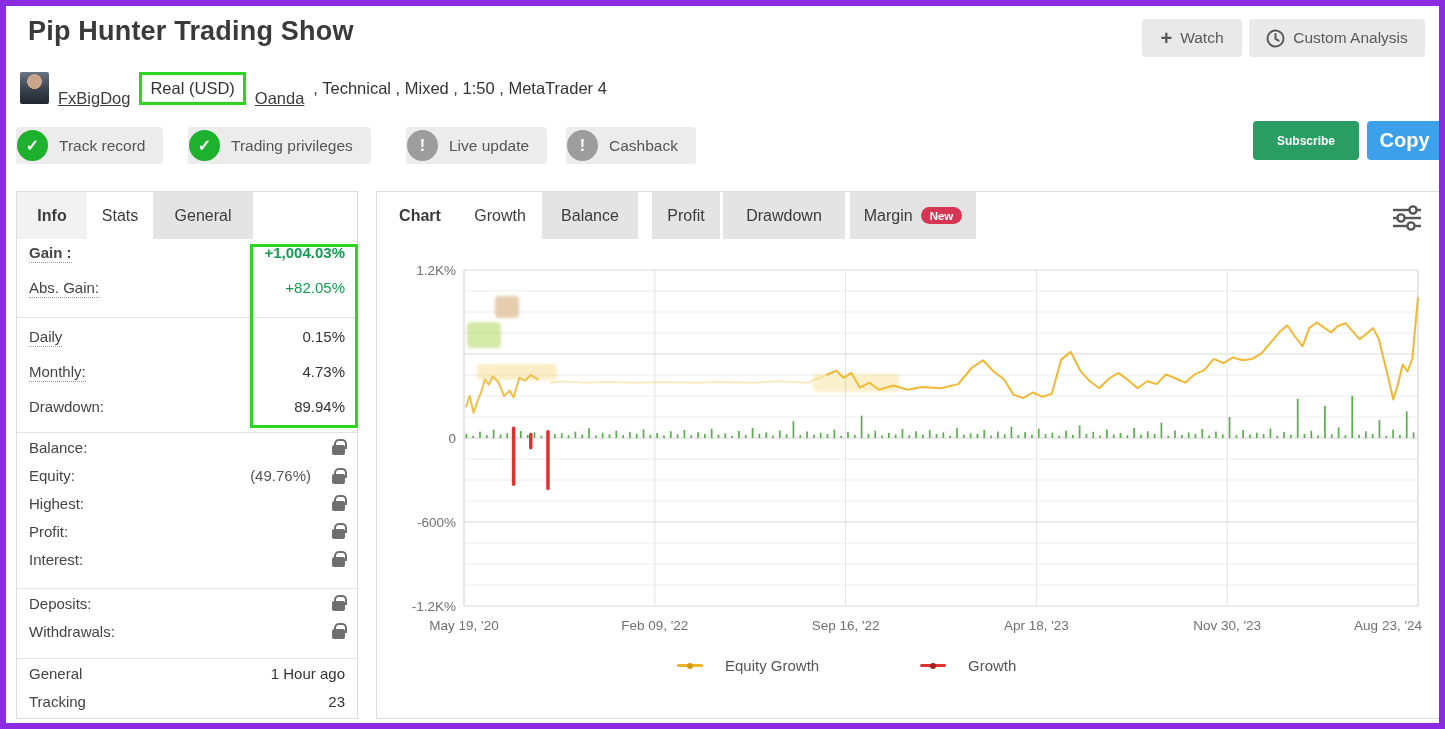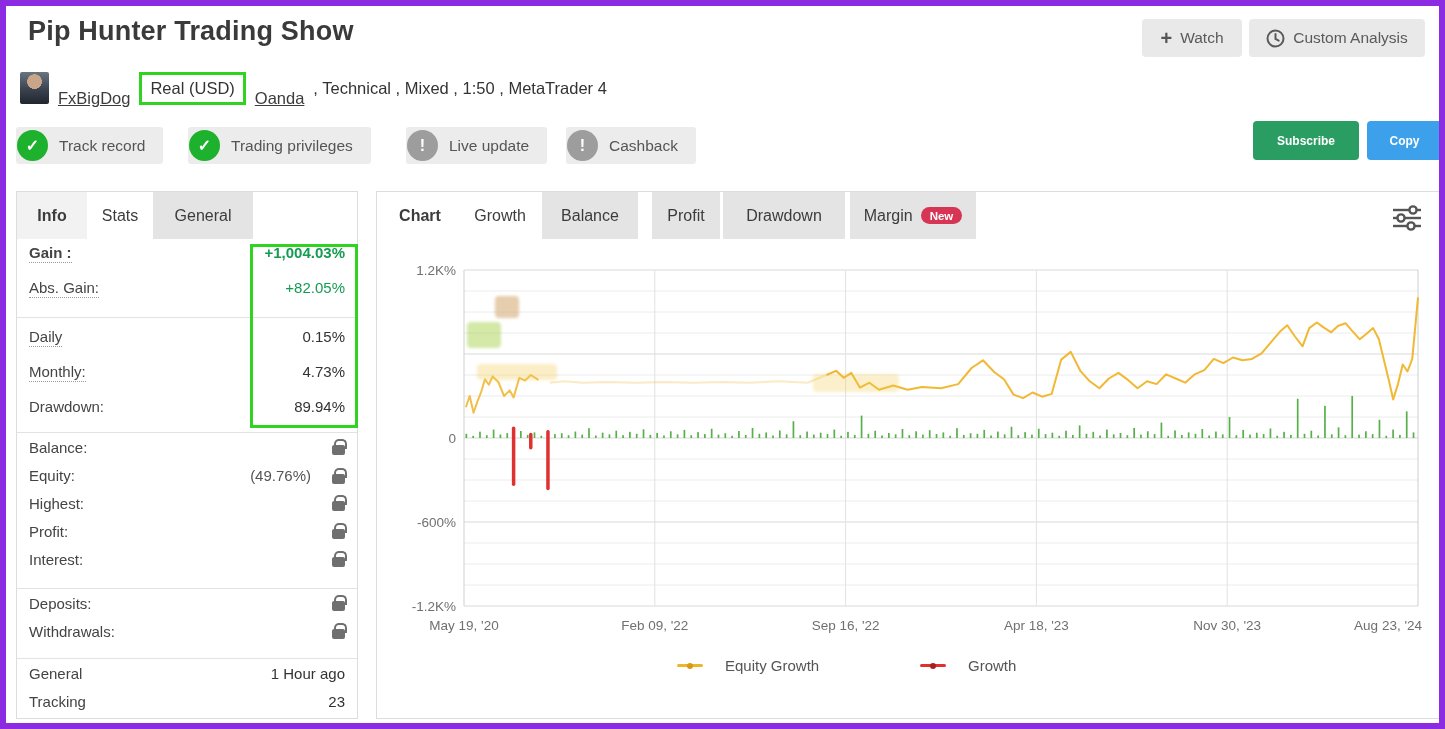--- a/index.html
+++ b/index.html
@@ -26,21 +26,21 @@
   
   .badge-pill { top:121px; height:37px; background:#ececec; border-radius:3px; display:flex; align-items:center;
                 padding-right:18px; font-size:15.5px; color:#555; }
   .badge-circle { width:31px; height:31px; border-radius:50%; margin:0 11px 0 1px; display:flex; align-items:center;
                   justify-content:center; color:#fff; font-weight:bold; font-size:16px; }
   .badge-ok { background:#1db12e; }
   .badge-warn { background:#9d9d9d; }
   #subscribe-btn { left:1247px; top:115px; width:106px; height:39px; background:#2a9d62; border-radius:4px;
                    color:#fff; font-size:12px; font-weight:bold; display:flex; align-items:center; justify-content:center; cursor:pointer; }
   #copy-btn { left:1361px; top:115px; width:75px; height:39px; background:#3da0ea; border-radius:4px;
-              color:#fff; font-size:12px; font-weight:bold; display:flex; align-items:center; justify-content:center; cursor:pointer; }
+              color:#fff; font-size:20px; font-weight:bold; display:flex; align-items:center; justify-content:center; cursor:pointer; }
 
   
   .panel { background:#fff; border:1px solid #ddd; }
   #info-panel { left:10px; top:185px; width:342px; height:528px; }
   #chart-panel { left:370px; top:185px; width:1067px; height:528px; }
 
   .tab { position:absolute; top:0; height:47px; display:flex; align-items:center; justify-content:center;
          font-size:16px; color:#3c3c3c; cursor:pointer; }
   .tab-gray { background:#e4e4e4; }
   .tab-faint { background:#f2f2f2; }

